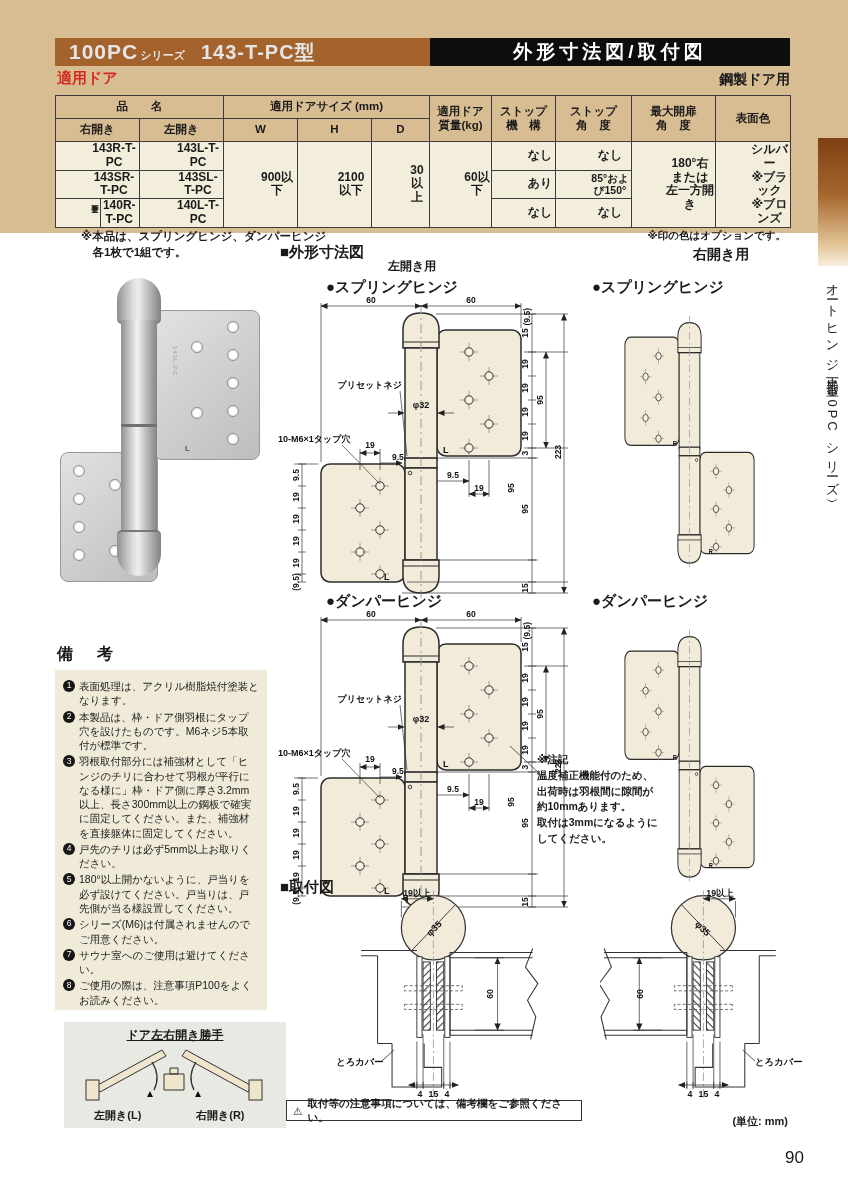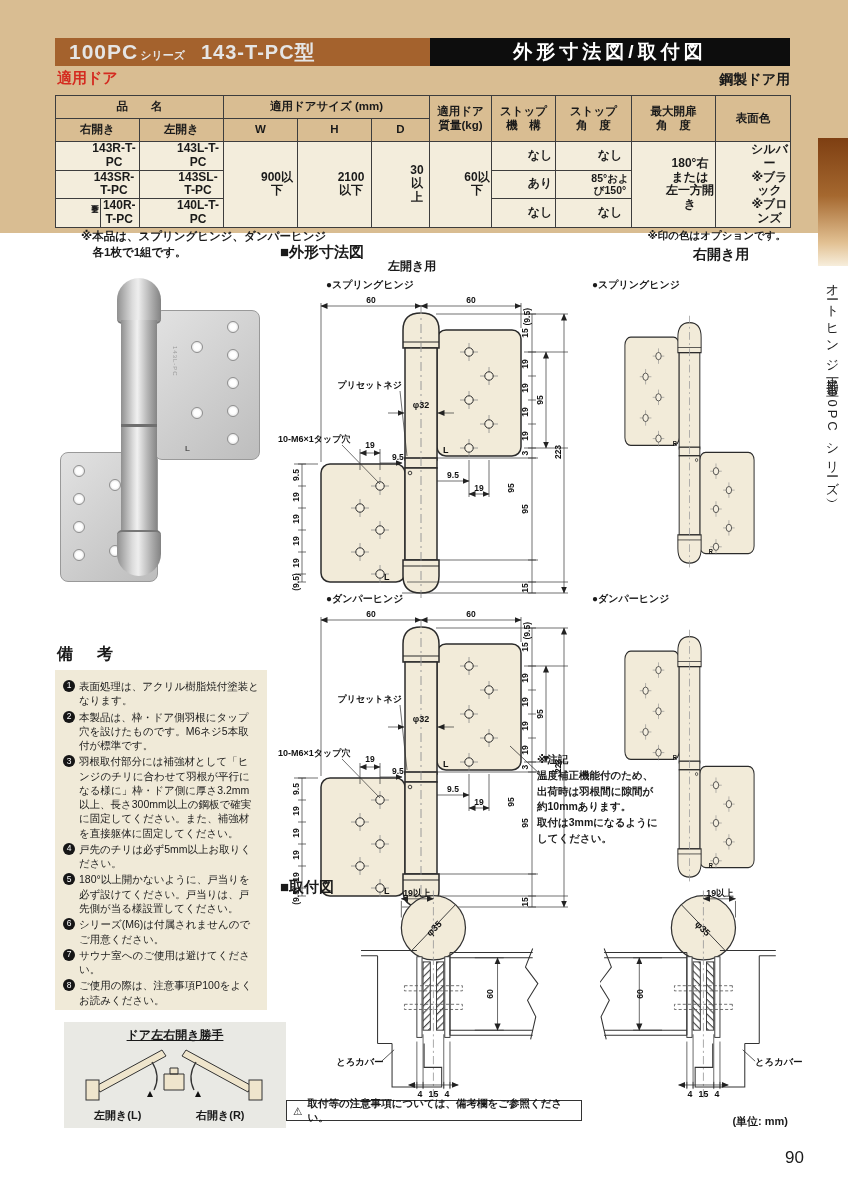--- a/index.html
+++ b/index.html
@@ -51,21 +51,21 @@
   .cap-t{top:2px;border-radius:22px 22px 5px 5px;border-bottom:2px solid #777;}
   .cap-b{top:254px;border-radius:5px 5px 22px 22px;border-top:2px solid #777;}
   .joint{position:absolute;left:61px;top:148px;width:36px;height:3px;background:#6f6f6f;z-index:3;}
   .lmark{position:absolute;font-size:8px;font-weight:bold;color:#555;z-index:3;}
   .stamp{position:absolute;left:112px;top:70px;font-size:6px;color:#9a9a9a;z-index:2;
          writing-mode:vertical-rl;letter-spacing:1px;}
   
   .h-dim{left:280px;top:243px;font-size:15px;font-weight:bold;}
   .col-l{left:388px;top:246px;font-size:12px;font-weight:bold;margin-top:12px;}
   .col-r{left:693px;top:246px;font-size:14px;font-weight:bold;}
-  .sub-label{font-size:10px;font-weight:bold;}
+  .sub-label{font-size:15px;font-weight:bold;}
   .note-box{left:537px;top:752px;width:165px;font-size:10.5px;line-height:1.5;font-weight:bold;}
   .h-inst{left:280px;top:878px;font-size:15px;font-weight:bold;}
   .warn-box{left:286px;top:1100px;width:296px;height:21px;border:1.2px solid #333;
             display:flex;align-items:center;gap:5px;padding:0 6px;box-sizing:border-box;
             font-size:10.5px;font-weight:bold;background:#fff;}
   .unit{right:60px;top:1114px;font-size:11px;font-weight:bold;}
   .pagenum{right:44px;top:1148px;font-size:17px;font-weight:normal;}
   
   .rem-title{left:57px;top:644px;font-size:16px;font-weight:bold;letter-spacing:4px;}
   .rem-box{left:55px;top:670px;width:212px;height:340px;background:#F0EAD8;

